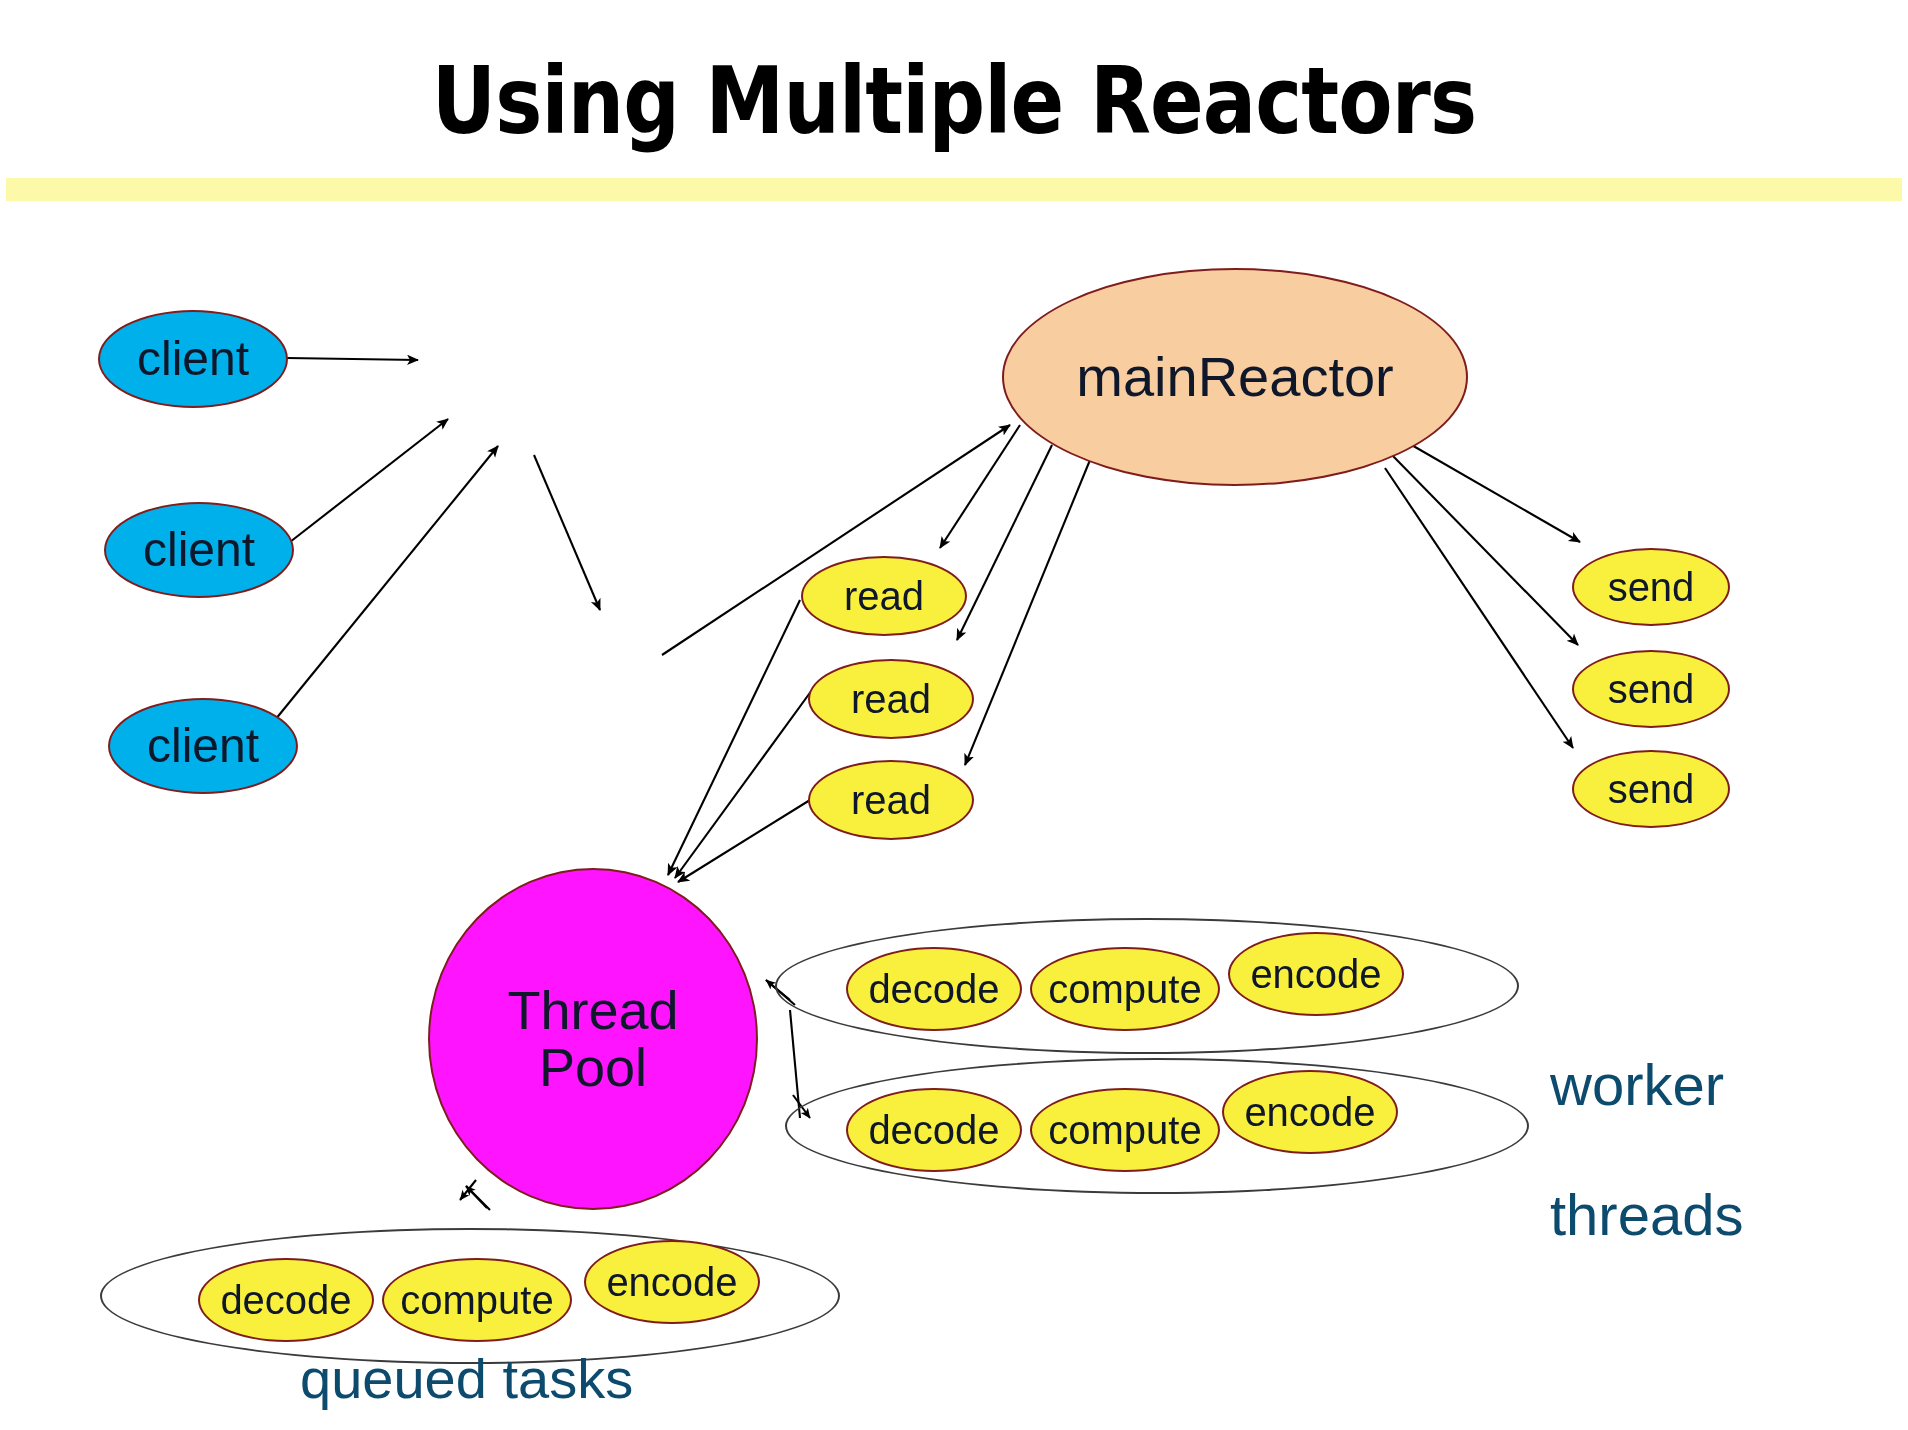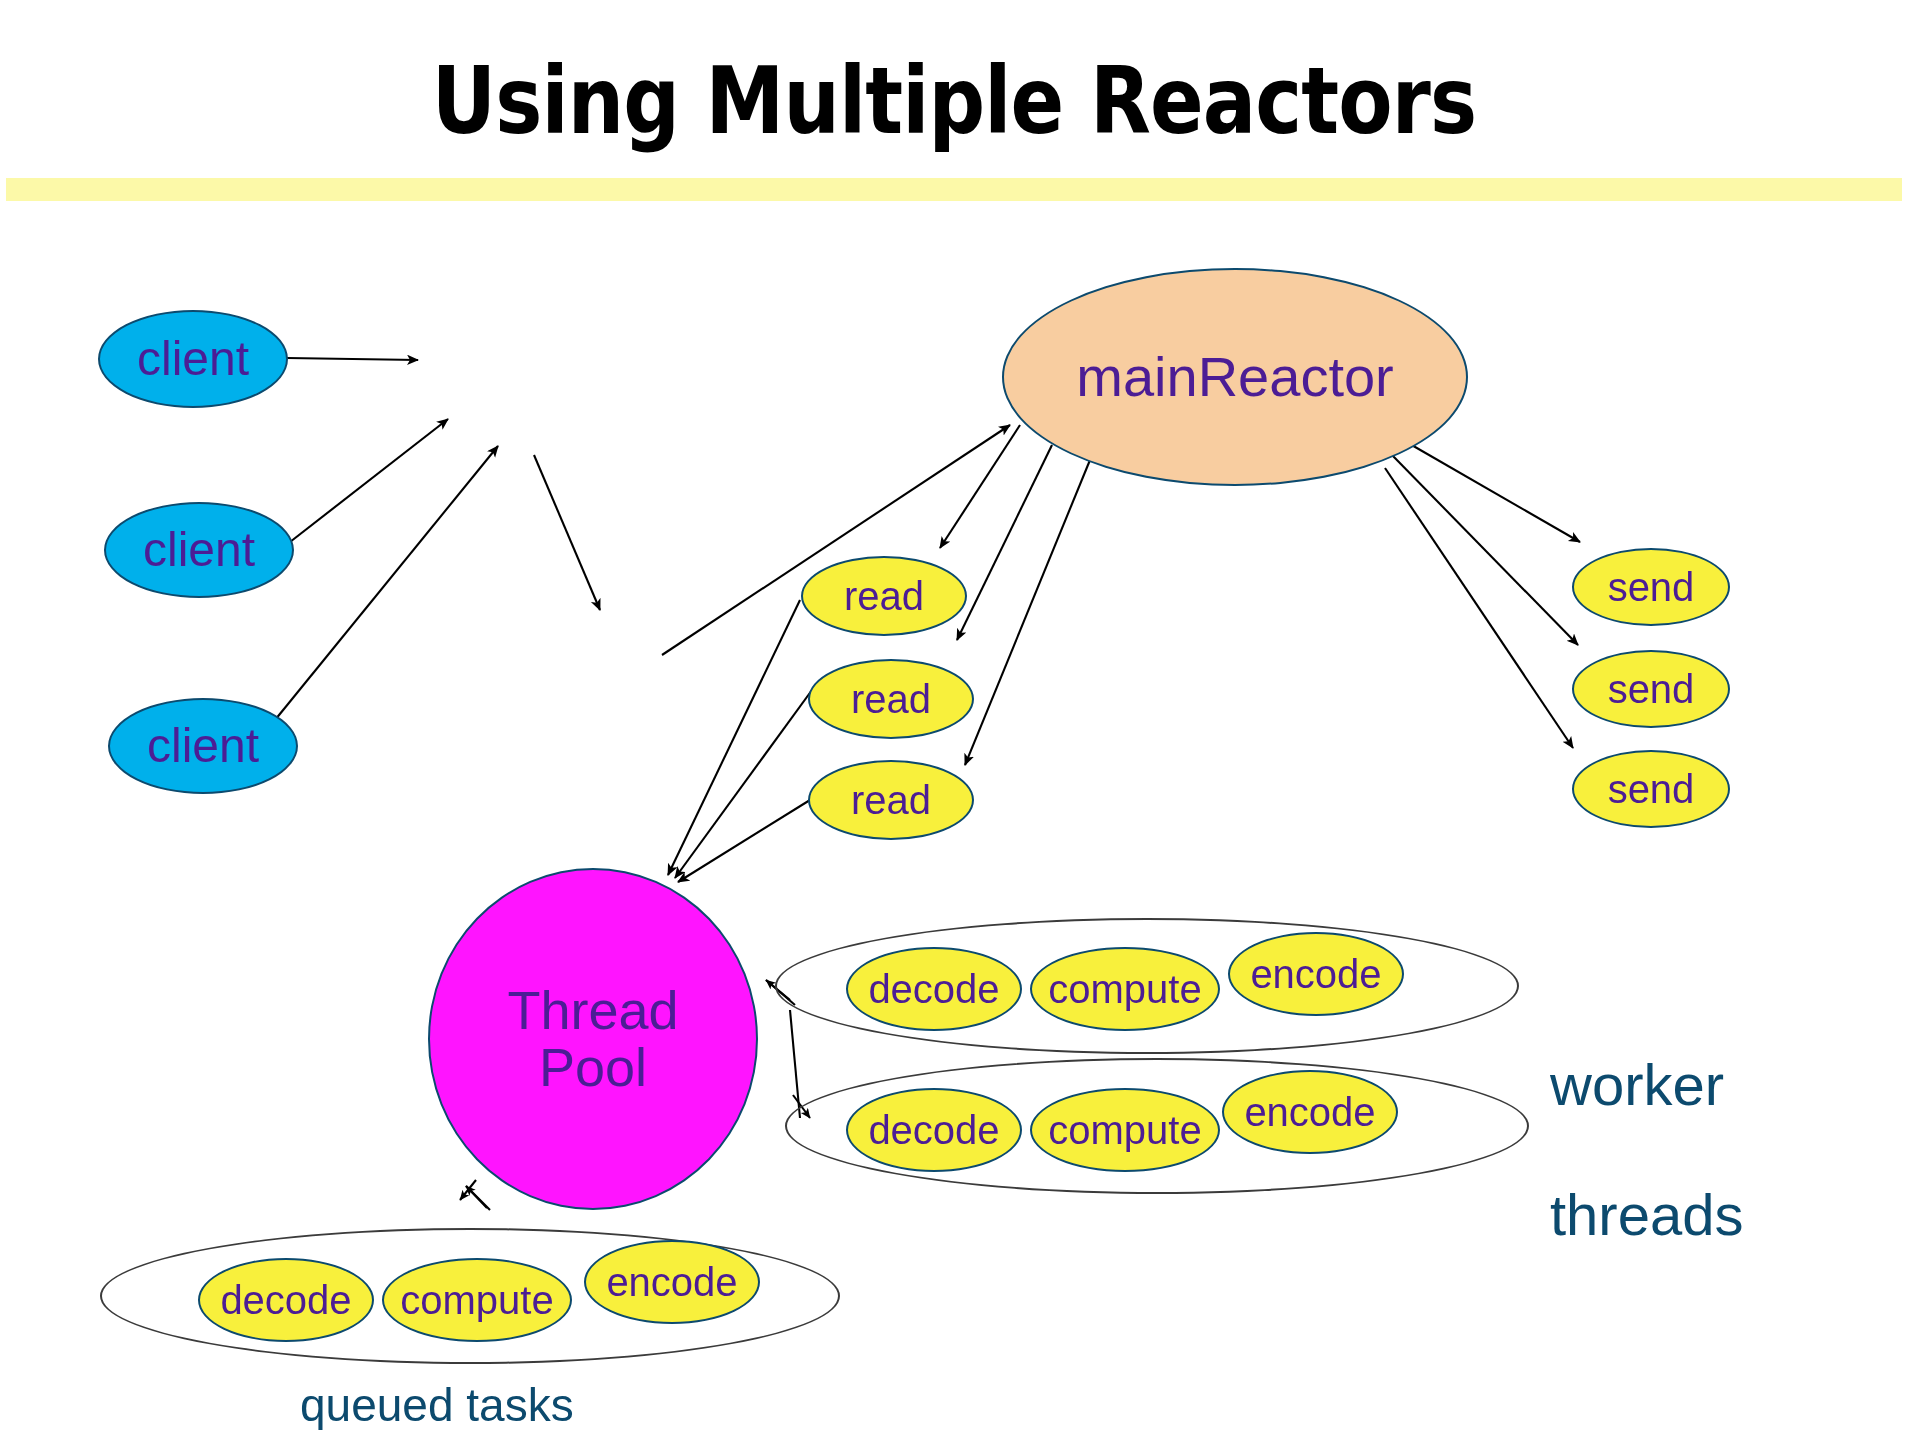--- a/index.html
+++ b/index.html
@@ -50,28 +50,28 @@
   #edges {
     position: absolute;
     left: 0; top: 0;
     width: 1908px;
     height: 1430px;
     pointer-events: none;
   }
   
   .node {
     position: absolute;
-    border: 2px solid #0c4a6e;
+    border: 2px solid #7f1d1d;
     border-radius: 50%;
     box-sizing: border-box;
     display: flex;
     align-items: center;
     justify-content: center;
     text-align: center;
-    color: #4c1d95;
+    color: #0f172a;
     font-family: "Liberation Sans", sans-serif;
     line-height: 1.05;
   }
   .client  { background: #00B0EB; }
   .reactor { background: #F8CDA0; }
   .acceptor{ background: #00E63C; }
   .pool    { background: #FF14FF; }
   .task    { background: #F8F03C; }
   .group-ellipse {
     position: absolute;
@@ -221,15 +221,15 @@
   <div class="group-ellipse" style="left:100px; top:1228px; width:740px; height:136px;"></div>
   <div class="node task" style="left:198px; top:1258px; width:176px; height:84px; font-size:40px;">
     <span>decode</span>
   </div>
   <div class="node task" style="left:382px; top:1258px; width:190px; height:84px; font-size:40px;">
     <span>compute</span>
   </div>
   <div class="node task" style="left:584px; top:1240px; width:176px; height:84px; font-size:40px;">
     <span>encode</span>
   </div>
-  <div class="plain-label" style="left:300px; top:1348px; font-size:46px;margin-top:32px;">queued tasks</div>
+  <div class="plain-label" style="left:300px; top:1348px; font-size:56px;">queued tasks</div>
 
 </div>
 
 </body></html>

